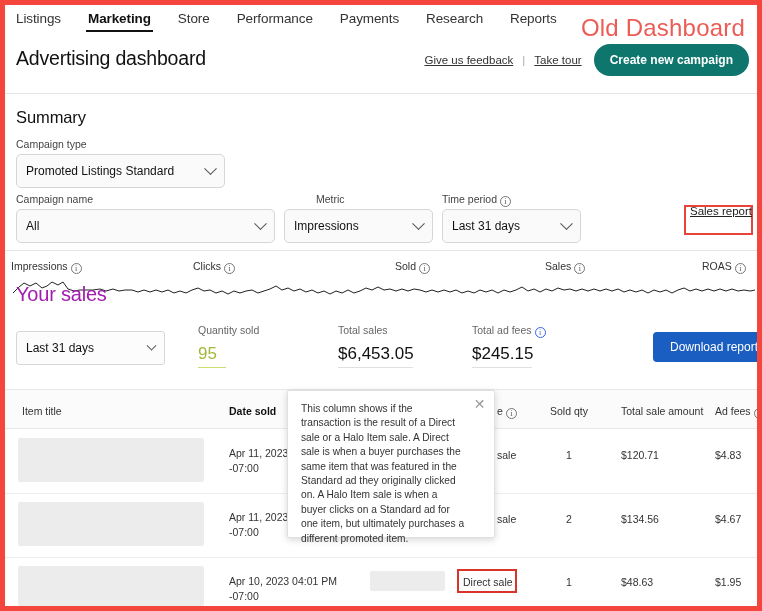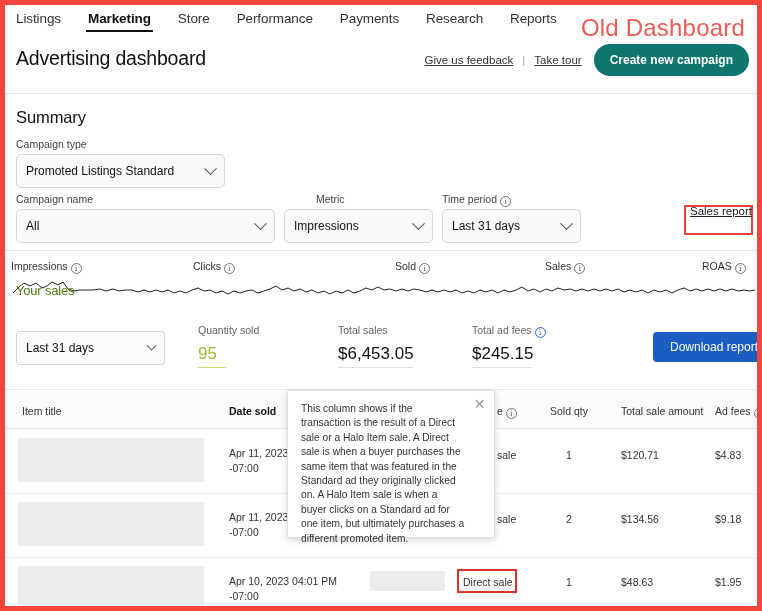--- a/index.html
+++ b/index.html
@@ -147,21 +147,21 @@
     font-size: 10.5px; color: #333333;
     white-space: nowrap;
   }
 
   
   .squiggle { position: absolute; left: 0; top: 272px; width: 752px; height: 30px; }
 
   
   .ys-title {
     position: absolute; left: 11px; top: 278px;
-    font-size: 13px; color: #4d7c0f;
+    font-size: 20px; color: #a21caf;
     letter-spacing: -0.2px;
   }
   .stat-lbl {
     position: absolute;
     font-size: 10.5px; color: #666666; white-space: nowrap;
   }
   .stat-val {
     position: absolute;
     font-size: 17px; color: #111111; white-space: nowrap;
   }
@@ -361,21 +361,21 @@
 
     <div class="trow" style="top:489px; height:64px;">
       <div class="skel" style="left:13px; top:8px; width:186px; height:44px;"></div>
       <div class="cell two" style="left:224px; top:16px;">
         <span>Apr 11, 2023</span><br>
         <span>-07:00</span>
       </div>
       <div class="cell" style="left:492px; top:19px;">sale</div>
       <div class="cell" style="left:561px; top:19px;">2</div>
       <div class="cell" style="left:616px; top:19px;">$134.56</div>
-      <div class="cell" style="left:710px; top:19px;">$9.18</div>
+      <div class="cell" style="left:710px; top:19px;">$4.67</div>
     </div>
 
     <div class="trow" style="top:553px; height:48px; border-bottom:none;">
       <div class="skel" style="left:13px; top:8px; width:186px; height:40px;"></div>
       <div class="cell two" style="left:224px; top:16px;">
         <span>Apr 10, 2023 04:01 PM</span><br>
         <span>-07:00</span>
       </div>
       <div class="skel" style="left:365px; top:13px; width:75px; height:20px;"></div>
       <div class="redhl" style="left:452px; top:11px; width:60px; height:24px;"></div>

